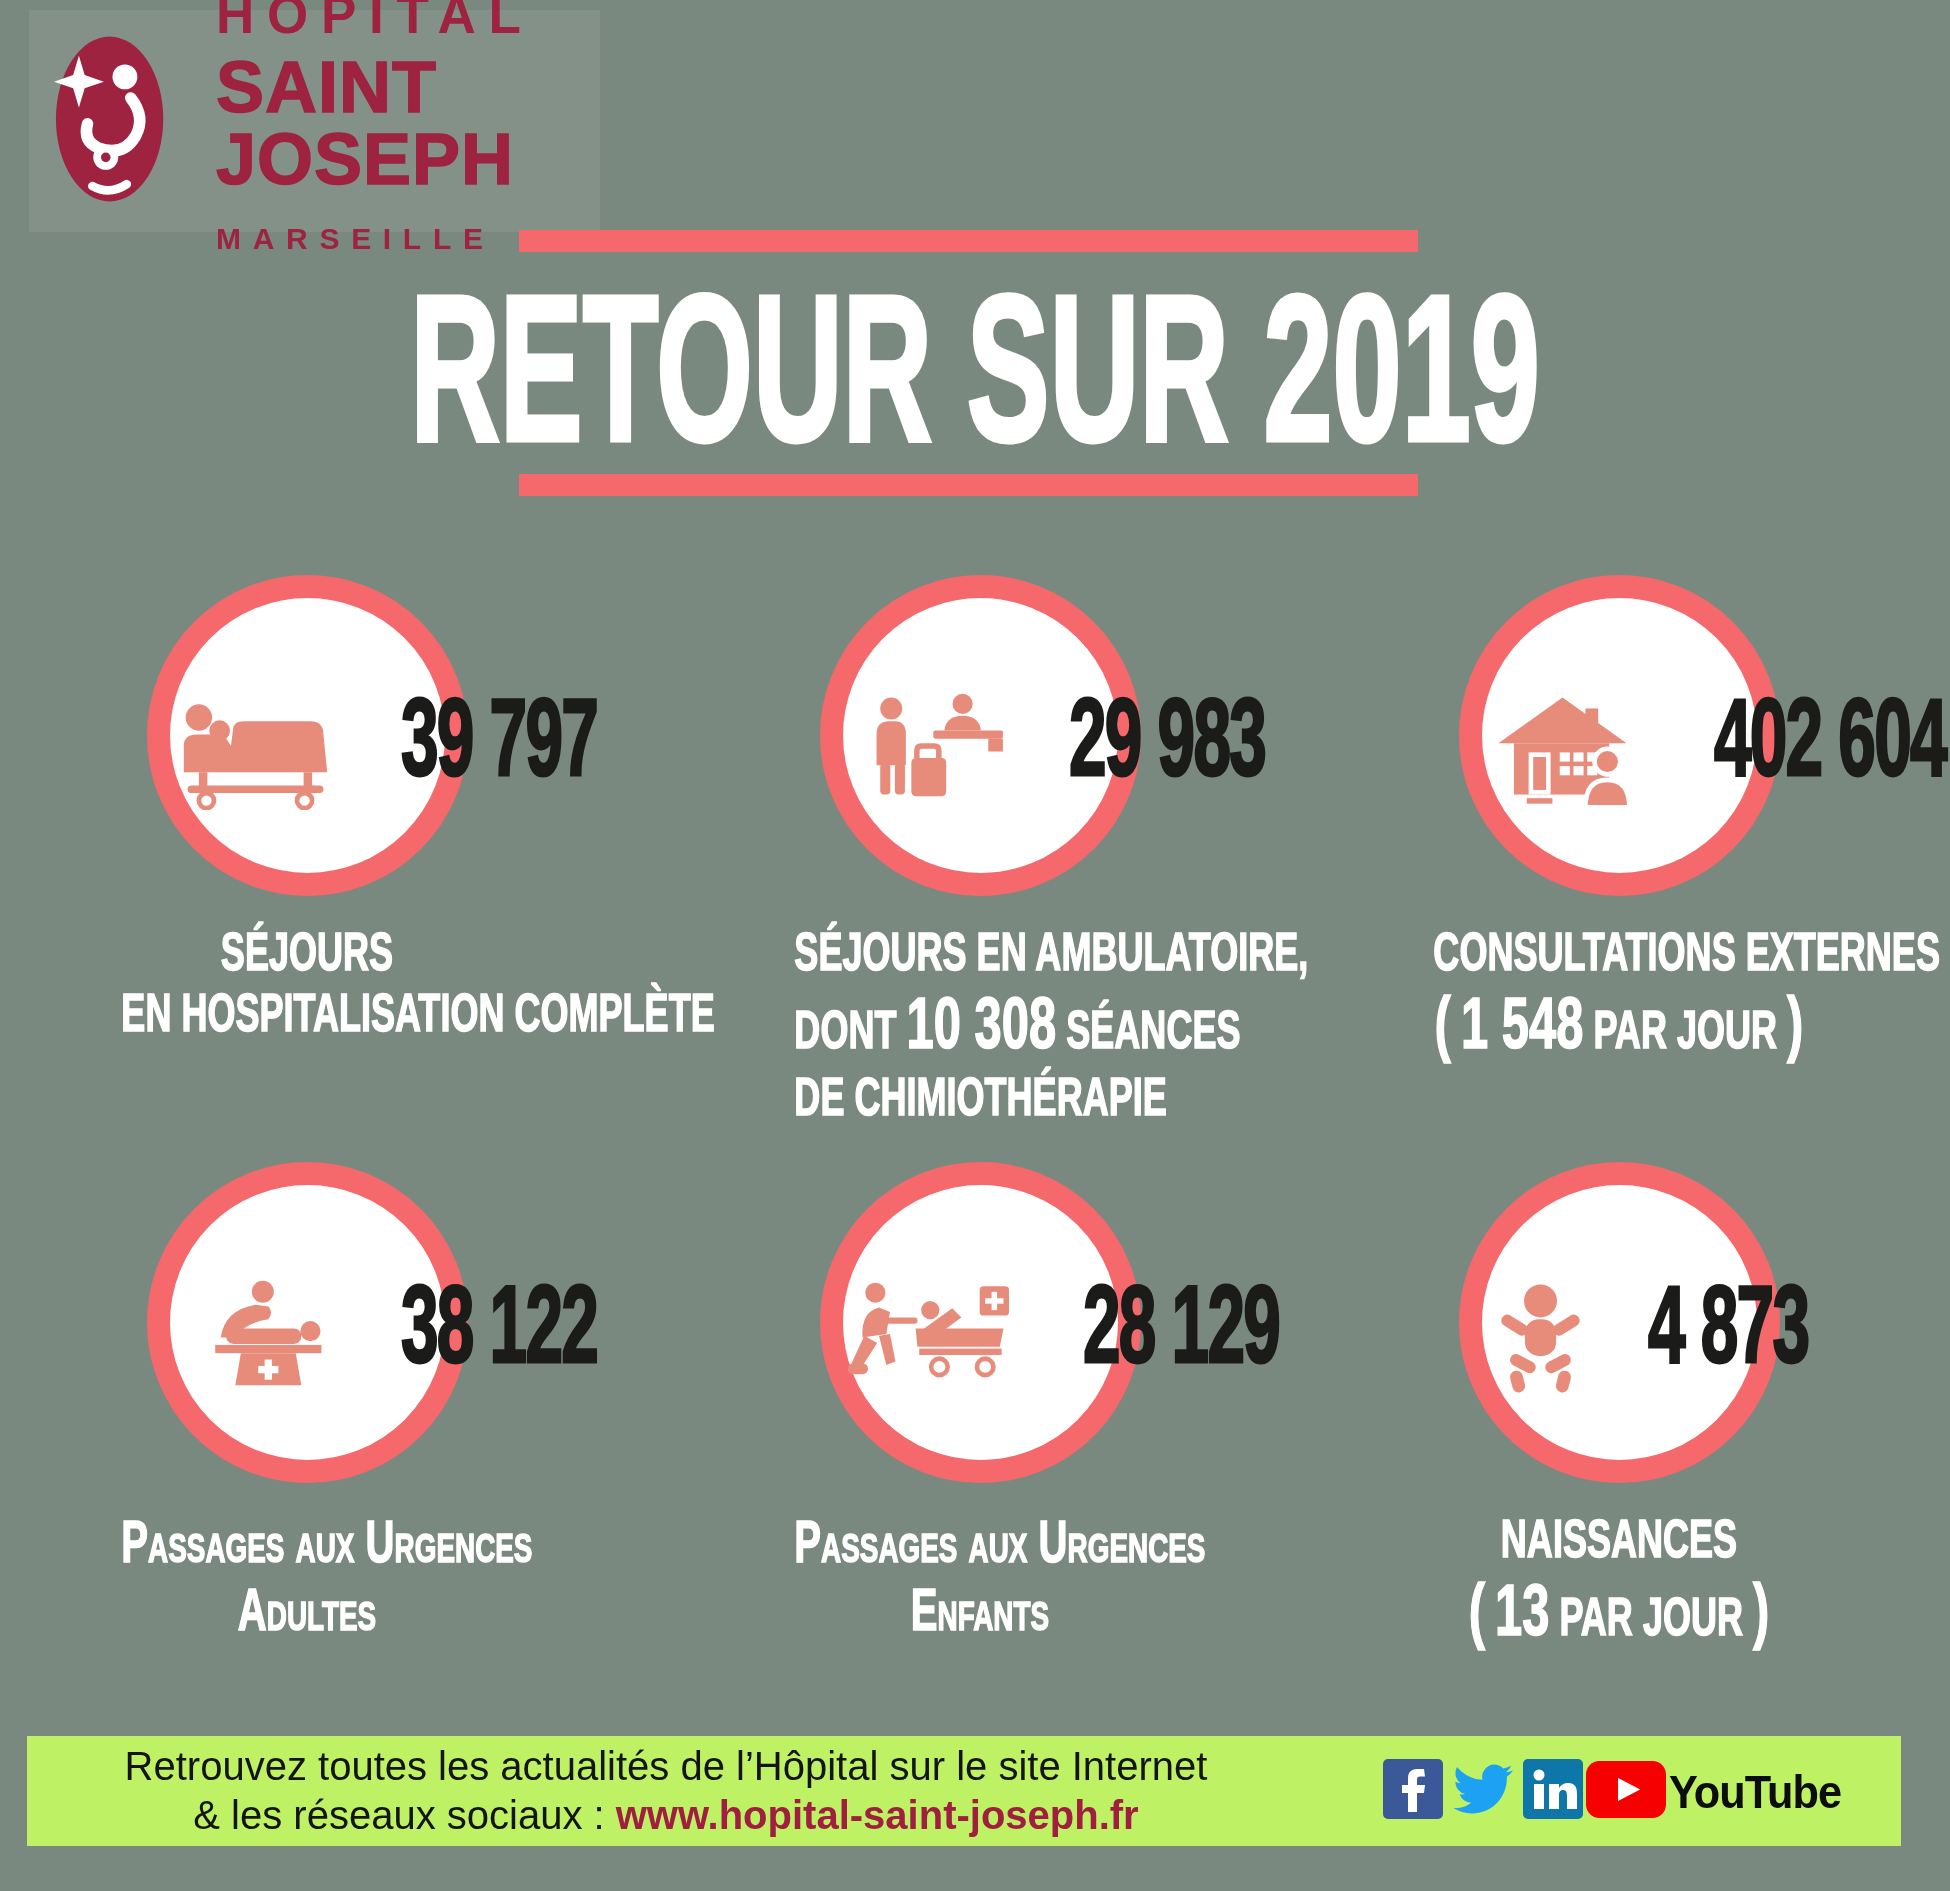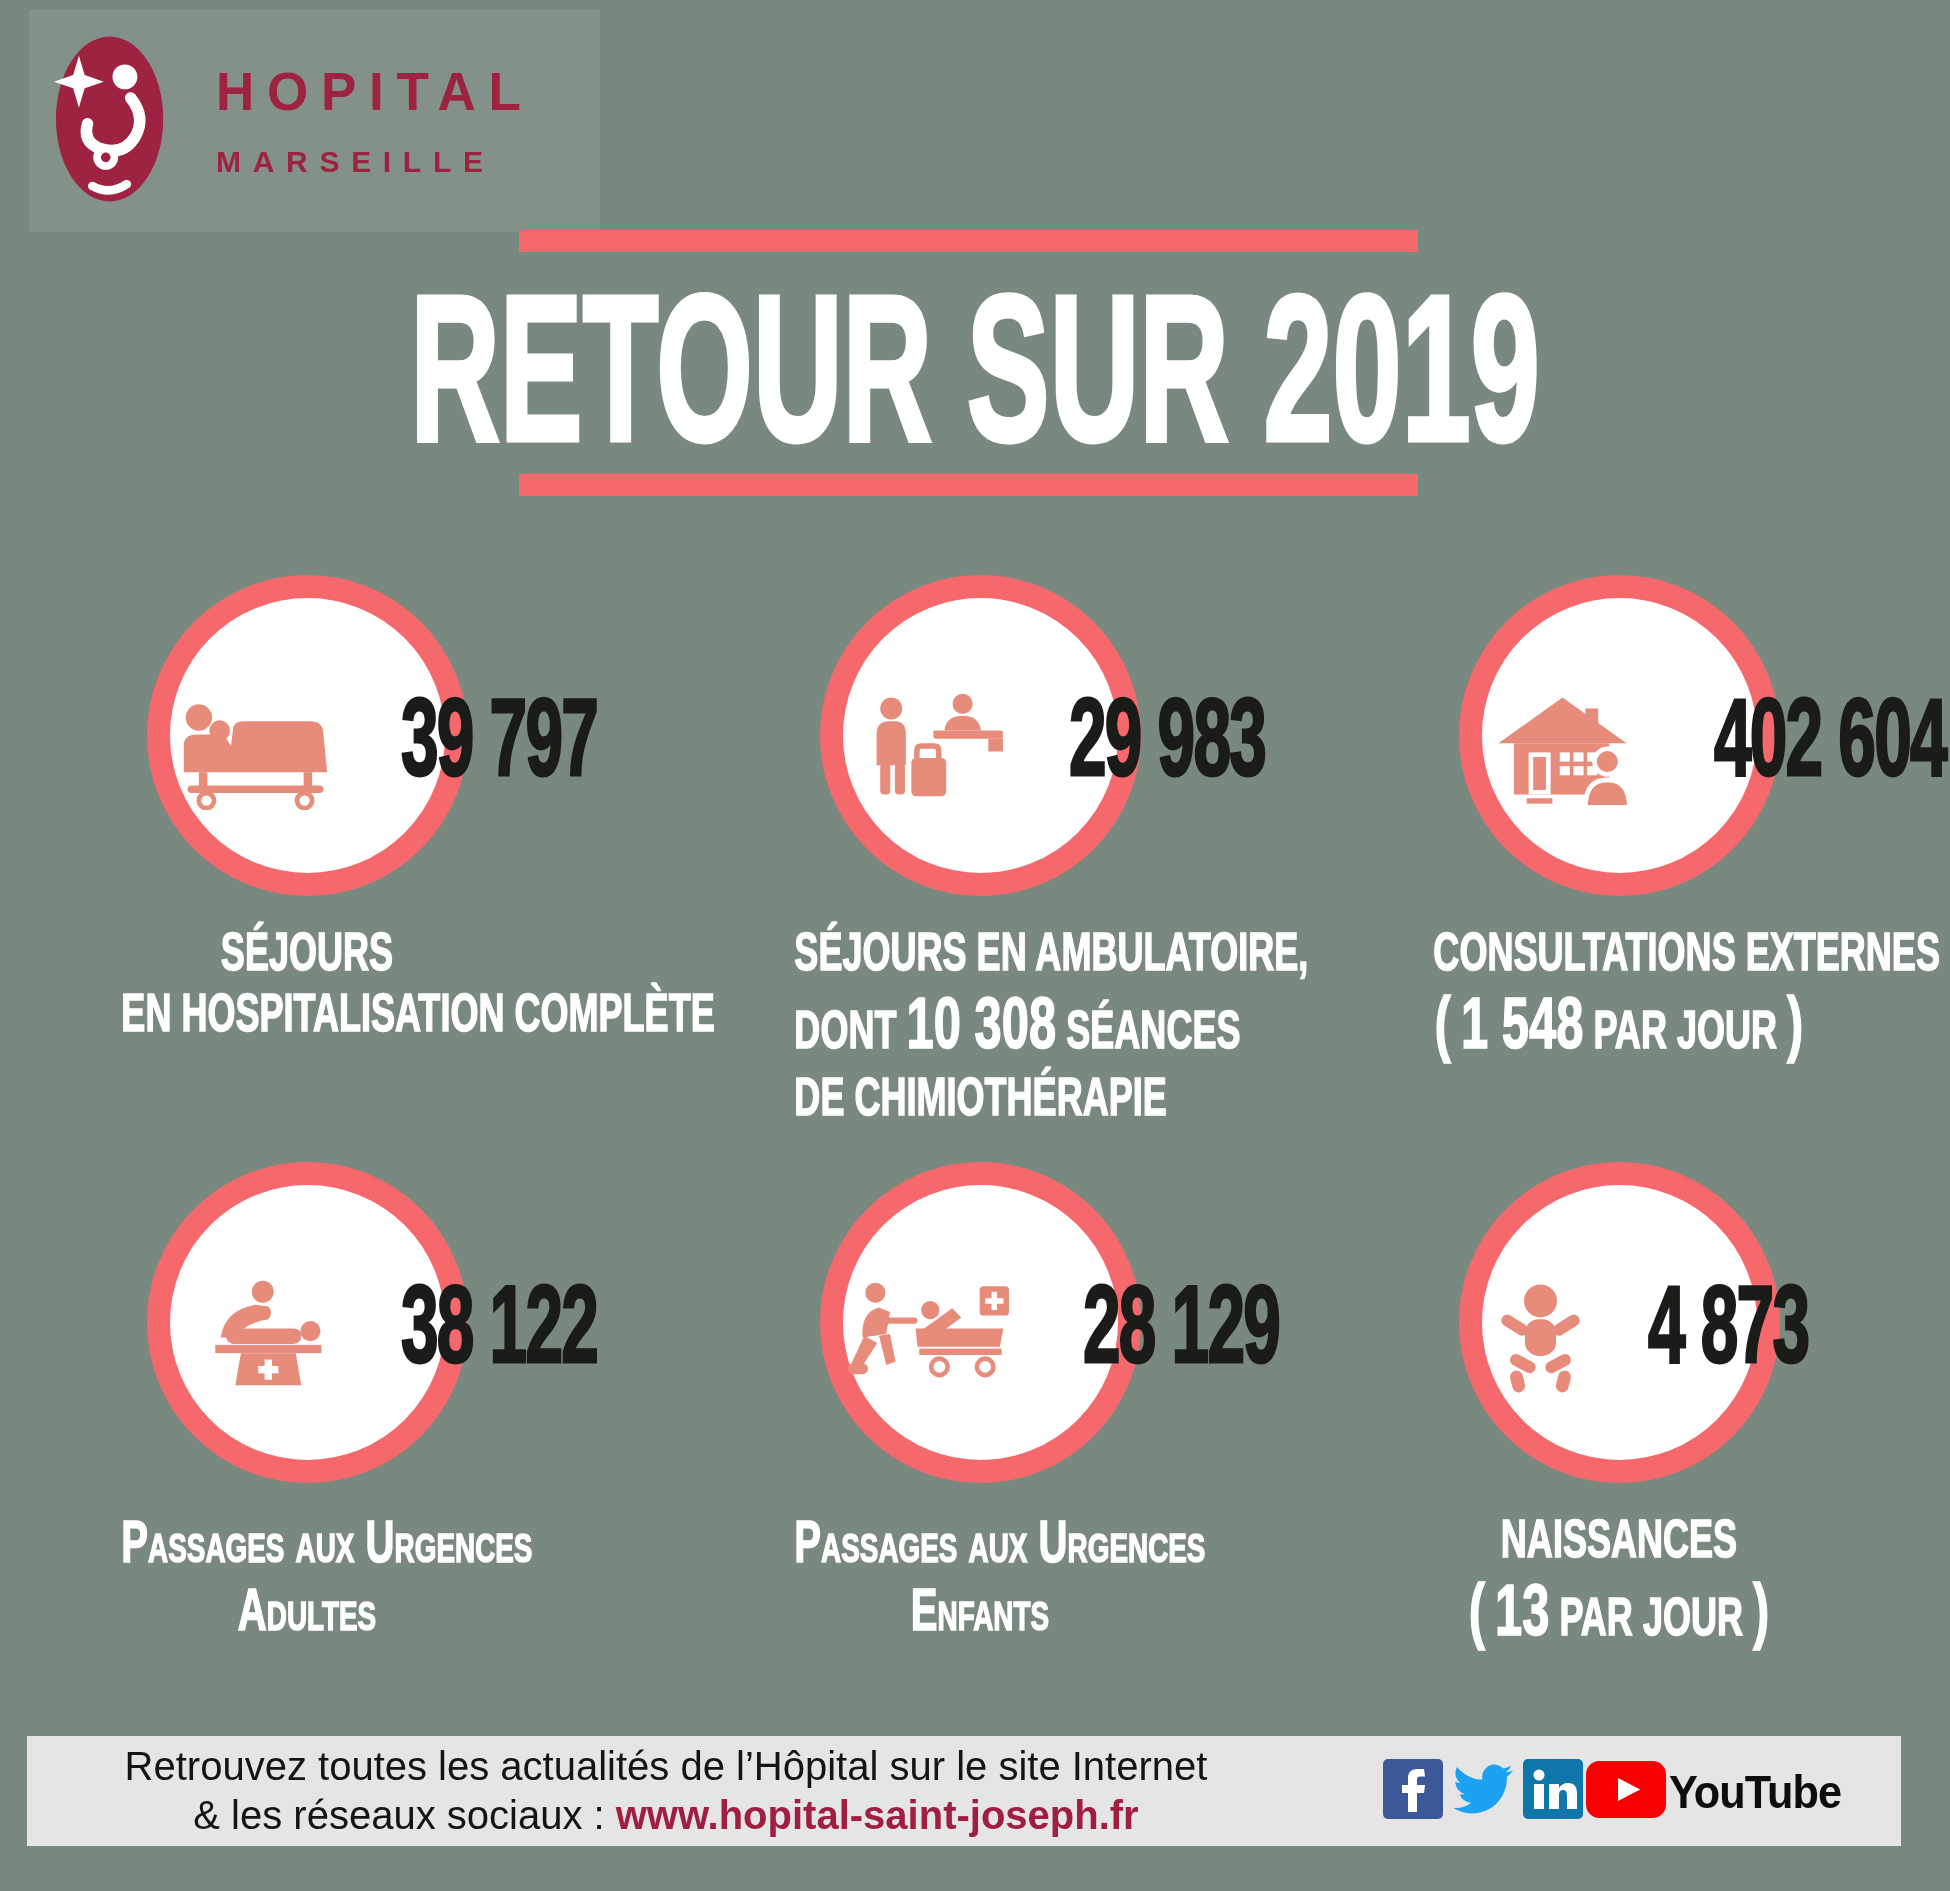--- a/index.html
+++ b/index.html
@@ -46,21 +46,21 @@
   .label{
     margin-top:25px;color:#ffffff;font-weight:700;font-size:53px;line-height:1.16;
     transform:scaleX(0.68);transform-origin:50% 0;white-space:nowrap;
     -webkit-text-stroke:1.5px #ffffff;
   }
   .label .big{font-size:72px;}
   .label .sc{font-variant:small-caps;font-size:59px;}
   
   .footer{
     position:absolute;left:27px;top:1736px;width:1874px;height:110px;
-    background:#e5e5e5;display:flex;align-items:center;
+    background:#bef264;display:flex;align-items:center;
   }
   .footer-text{width:1278px;text-align:center;color:#141414;font-size:40px;line-height:1.22;}
   .footer-url{color:#a01e3f;font-weight:700;}
   .social{display:flex;align-items:center;gap:3px;margin-left:auto;padding-right:45px;}
   .yt-label{color:#0d0d0d;font-size:47px;font-weight:700;letter-spacing:-1px;transform:scaleX(0.92);transform-origin:0 50%;}
   .salmon{fill:#e78b7b;}
   .stroke-salmon{stroke:#e78b7b;fill:none;}
 </style>
 </head>
 <body>
@@ -72,20 +72,21 @@
       <path d="M26,24 L32,44 L52,51 L32,58 L26,78 L20,58 L0,51 L20,44 Z" fill="#ffffff"></path>
       <circle cx="74" cy="46" r="13" fill="#ffffff"></circle>
       <path d="M80,68 Q96,88 85,108 Q72,130 46,120 Q30,113 35,95" stroke="#ffffff" stroke-width="12" fill="none" stroke-linecap="round"></path>
       <circle cx="54" cy="130" r="13" fill="#ffffff"></circle>
       <circle cx="54" cy="130" r="5" fill="#9d2340"></circle>
       <path d="M40,160 Q58,170 76,158" stroke="#ffffff" stroke-width="9" fill="none" stroke-linecap="round"></path>
     </svg>
   </div>
   <div class="logo-text">
     <div class="logo-l1">HOPITAL</div>
+    <div class="logo-l2">SAINT JOSEPH</div>
     <div class="logo-l3">MARSEILLE</div>
   </div>
 </div>
 
 <div class="rule rule-top"></div>
 <div class="title">RETOUR SUR 2019</div>
 <div class="rule rule-bottom"></div>
 
 <div class="card c1">
   <div class="circle">

